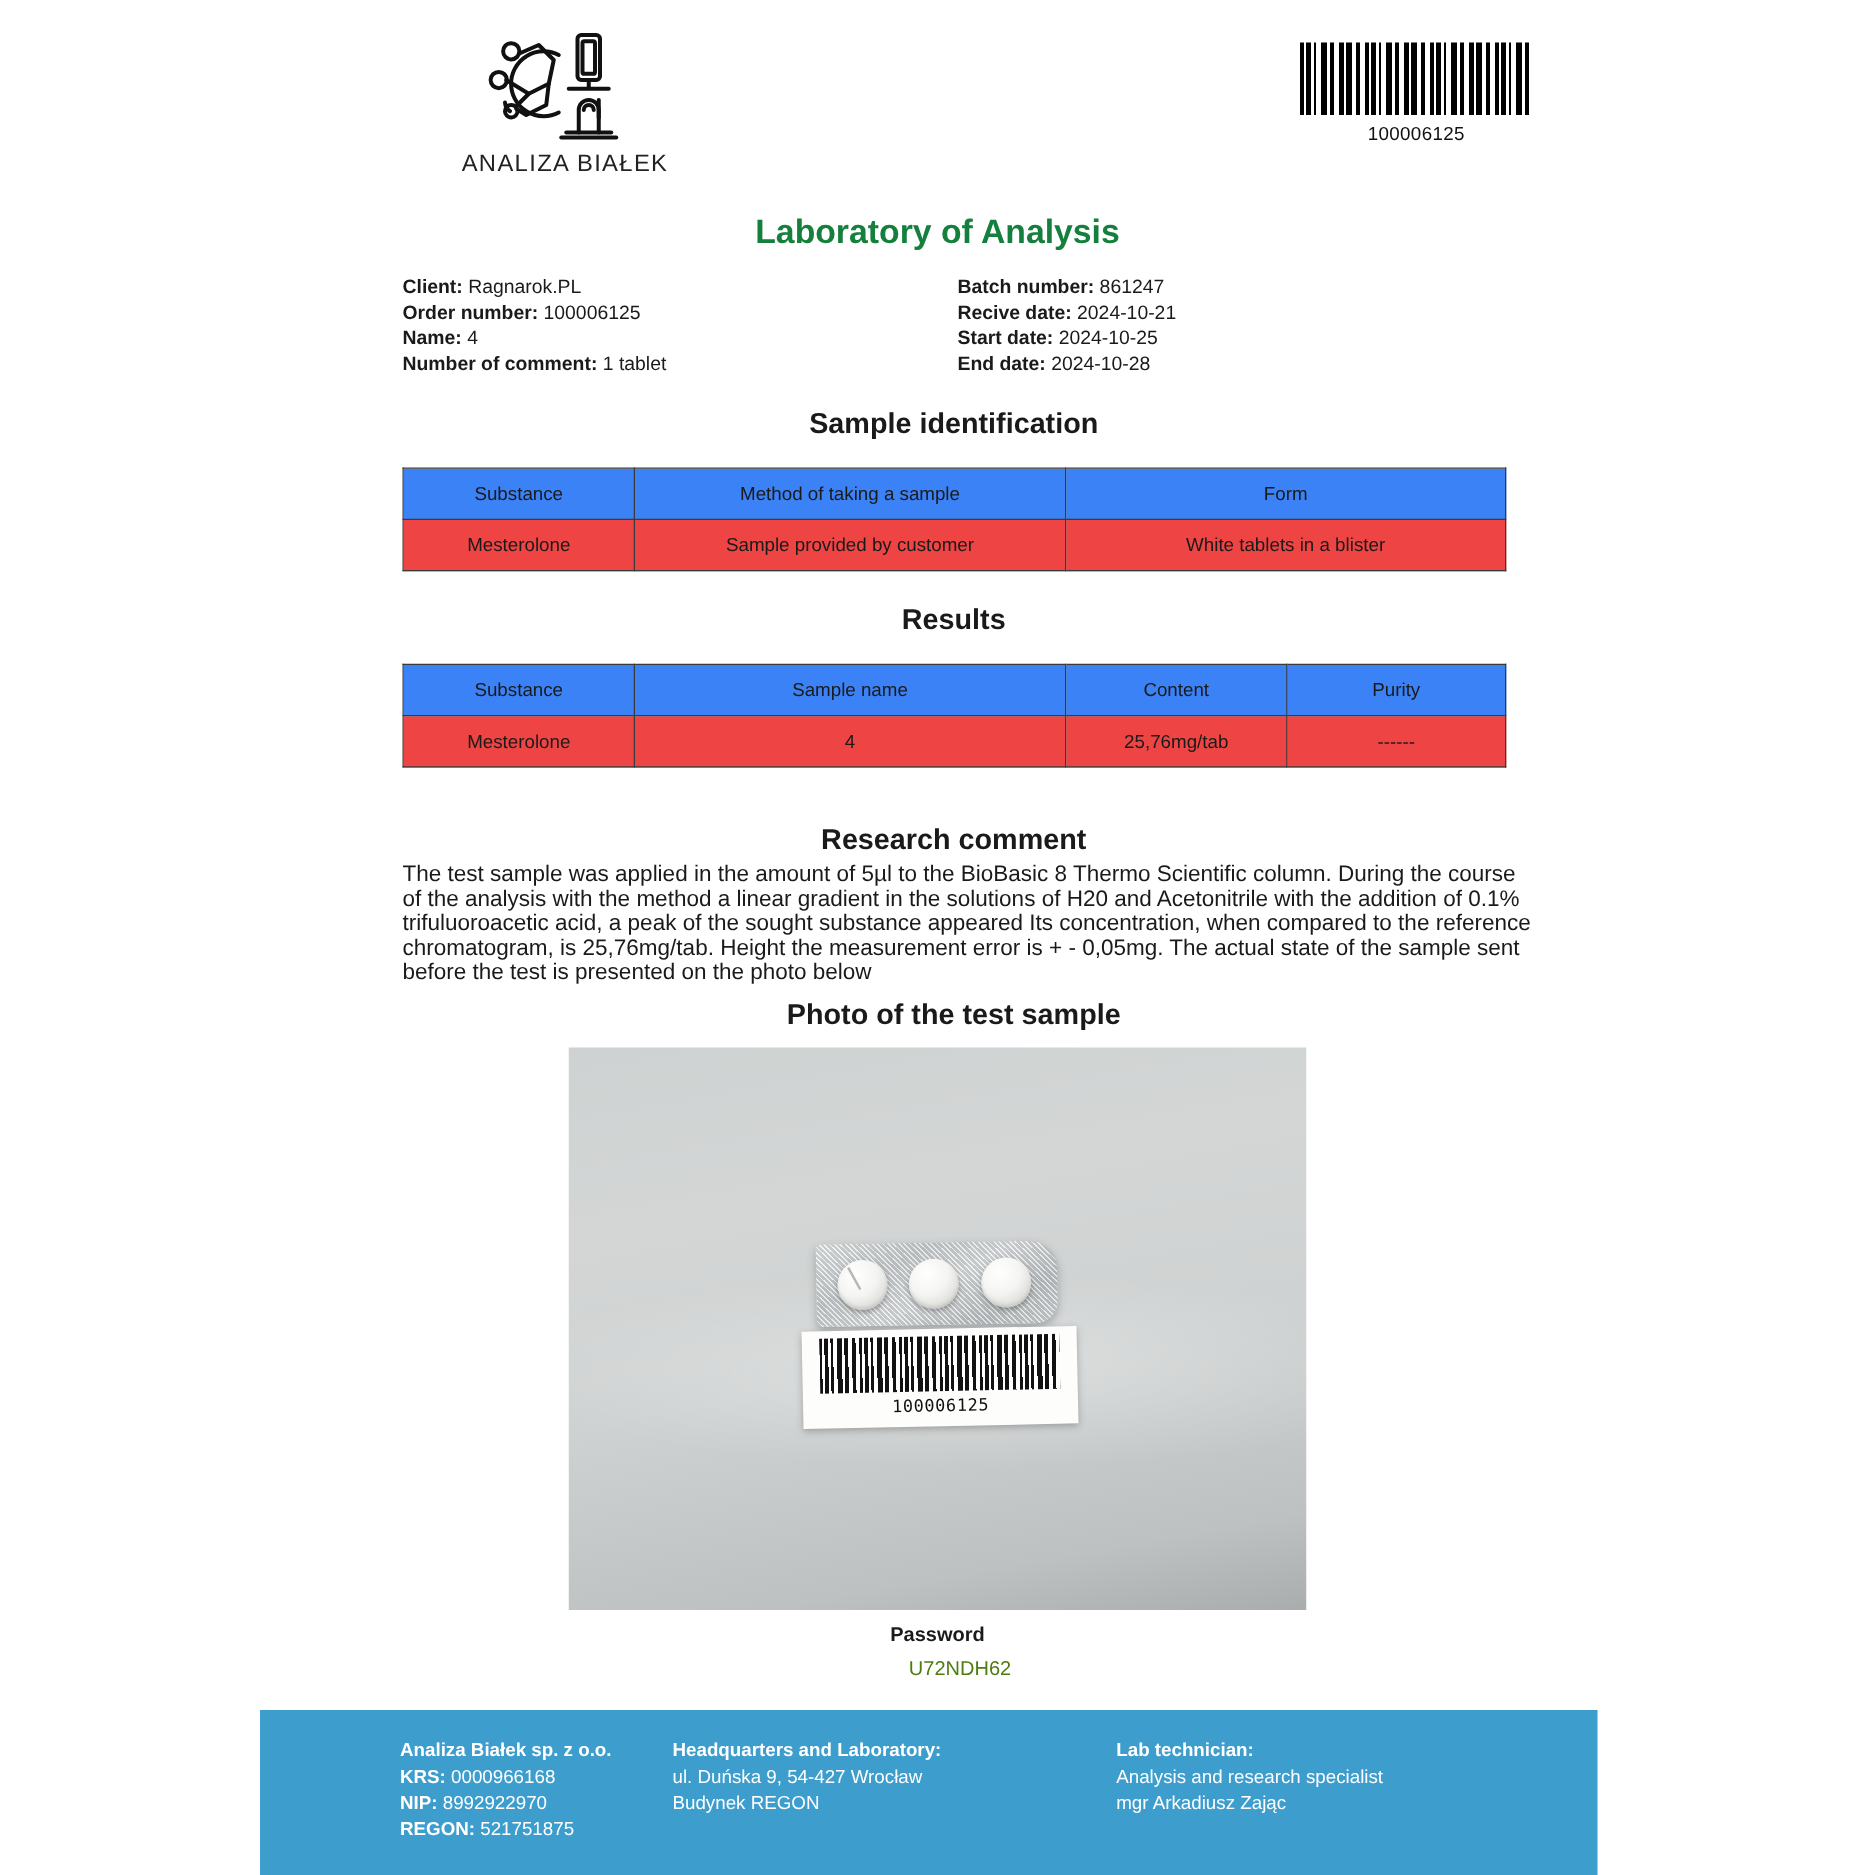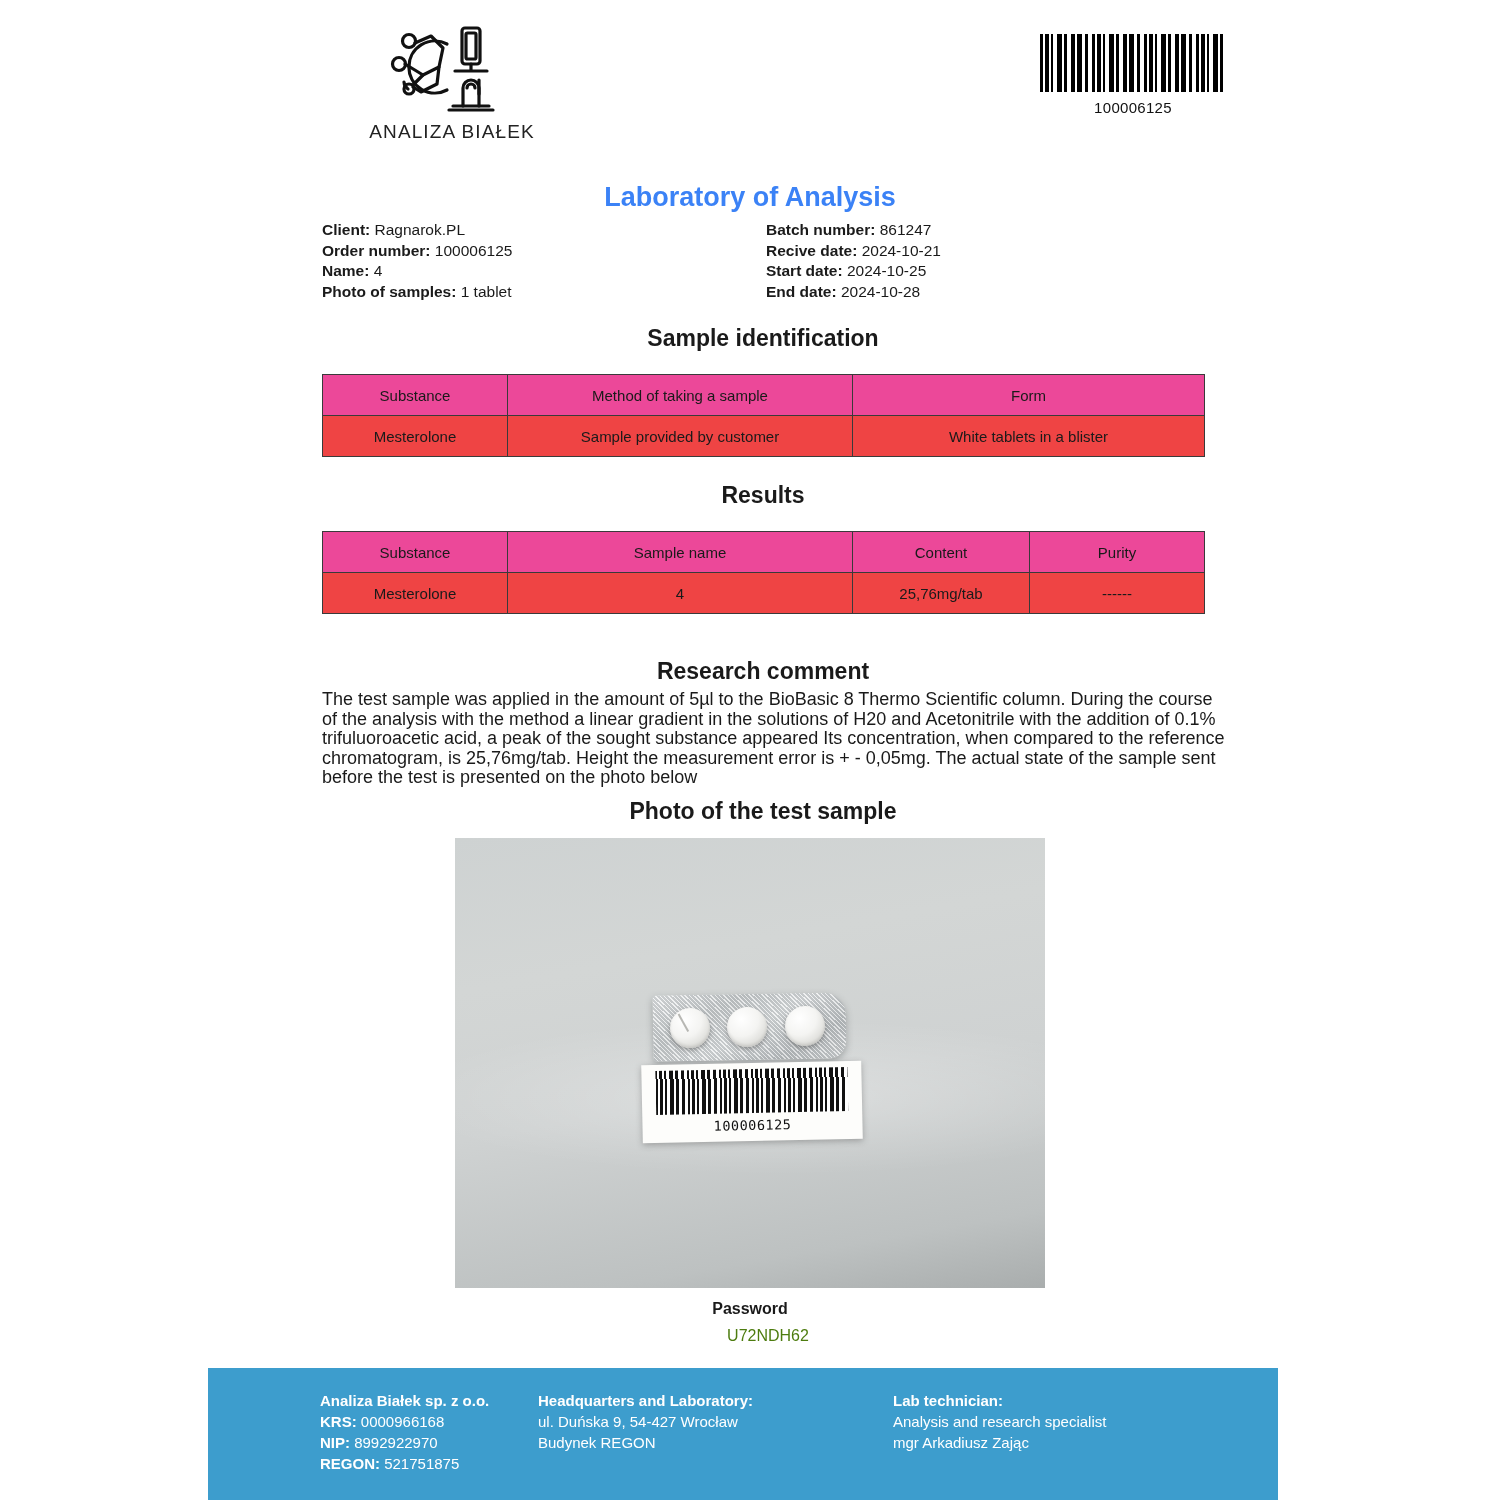--- a/index.html
+++ b/index.html
@@ -62,22 +62,22 @@
     margin-top: 7px;
     color: #111;
     letter-spacing: 0.3px;
   }
 
   
   .doc-title {
     text-align: center;
     font-size: 27px;
     font-weight: bold;
-    color: #3b82f6;
-    margin: 12px;
+    color: #15803d;
+    margin: 0;
     position: absolute;
     top: 170px; left: 0; right: 0;
   }
   .section-title {
     text-align: center;
     font-size: 23px;
     font-weight: bold;
     color: #1a1a1a;
     margin: 0;
   }
@@ -106,21 +106,21 @@
   }
   table.rep th, table.rep td {
     border: 1px solid #3a3a3a;
     text-align: center;
     font-size: 15px;
     font-weight: normal;
     color: #1a1a1a;
     height: 41px;
     padding: 2px 4px;
   }
-  table.rep thead th { background: #ec4899; }
+  table.rep thead th { background: #3b82f6; }
   table.rep tbody td { background: #ef4444; }
 
   
   .comment-body {
     position: absolute;
     left: 322px;
     width: 908px;
     top: 690px;
     font-size: 18px;
     line-height: 19.5px;
@@ -293,21 +293,21 @@
     </div>
     <div class="meta-row">
       <span class="meta-label">Order number:</span>
       <span class="meta-value">100006125</span>
     </div>
     <div class="meta-row">
       <span class="meta-label">Name:</span>
       <span class="meta-value">4</span>
     </div>
     <div class="meta-row">
-      <span class="meta-label">Photo of samples:</span>
+      <span class="meta-label">Number of comment:</span>
       <span class="meta-value">1 tablet</span>
     </div>
   </div>
 
   <div class="meta-col right">
     <div class="meta-row">
       <span class="meta-label">Batch number:</span>
       <span class="meta-value">861247</span>
     </div>
     <div class="meta-row">

